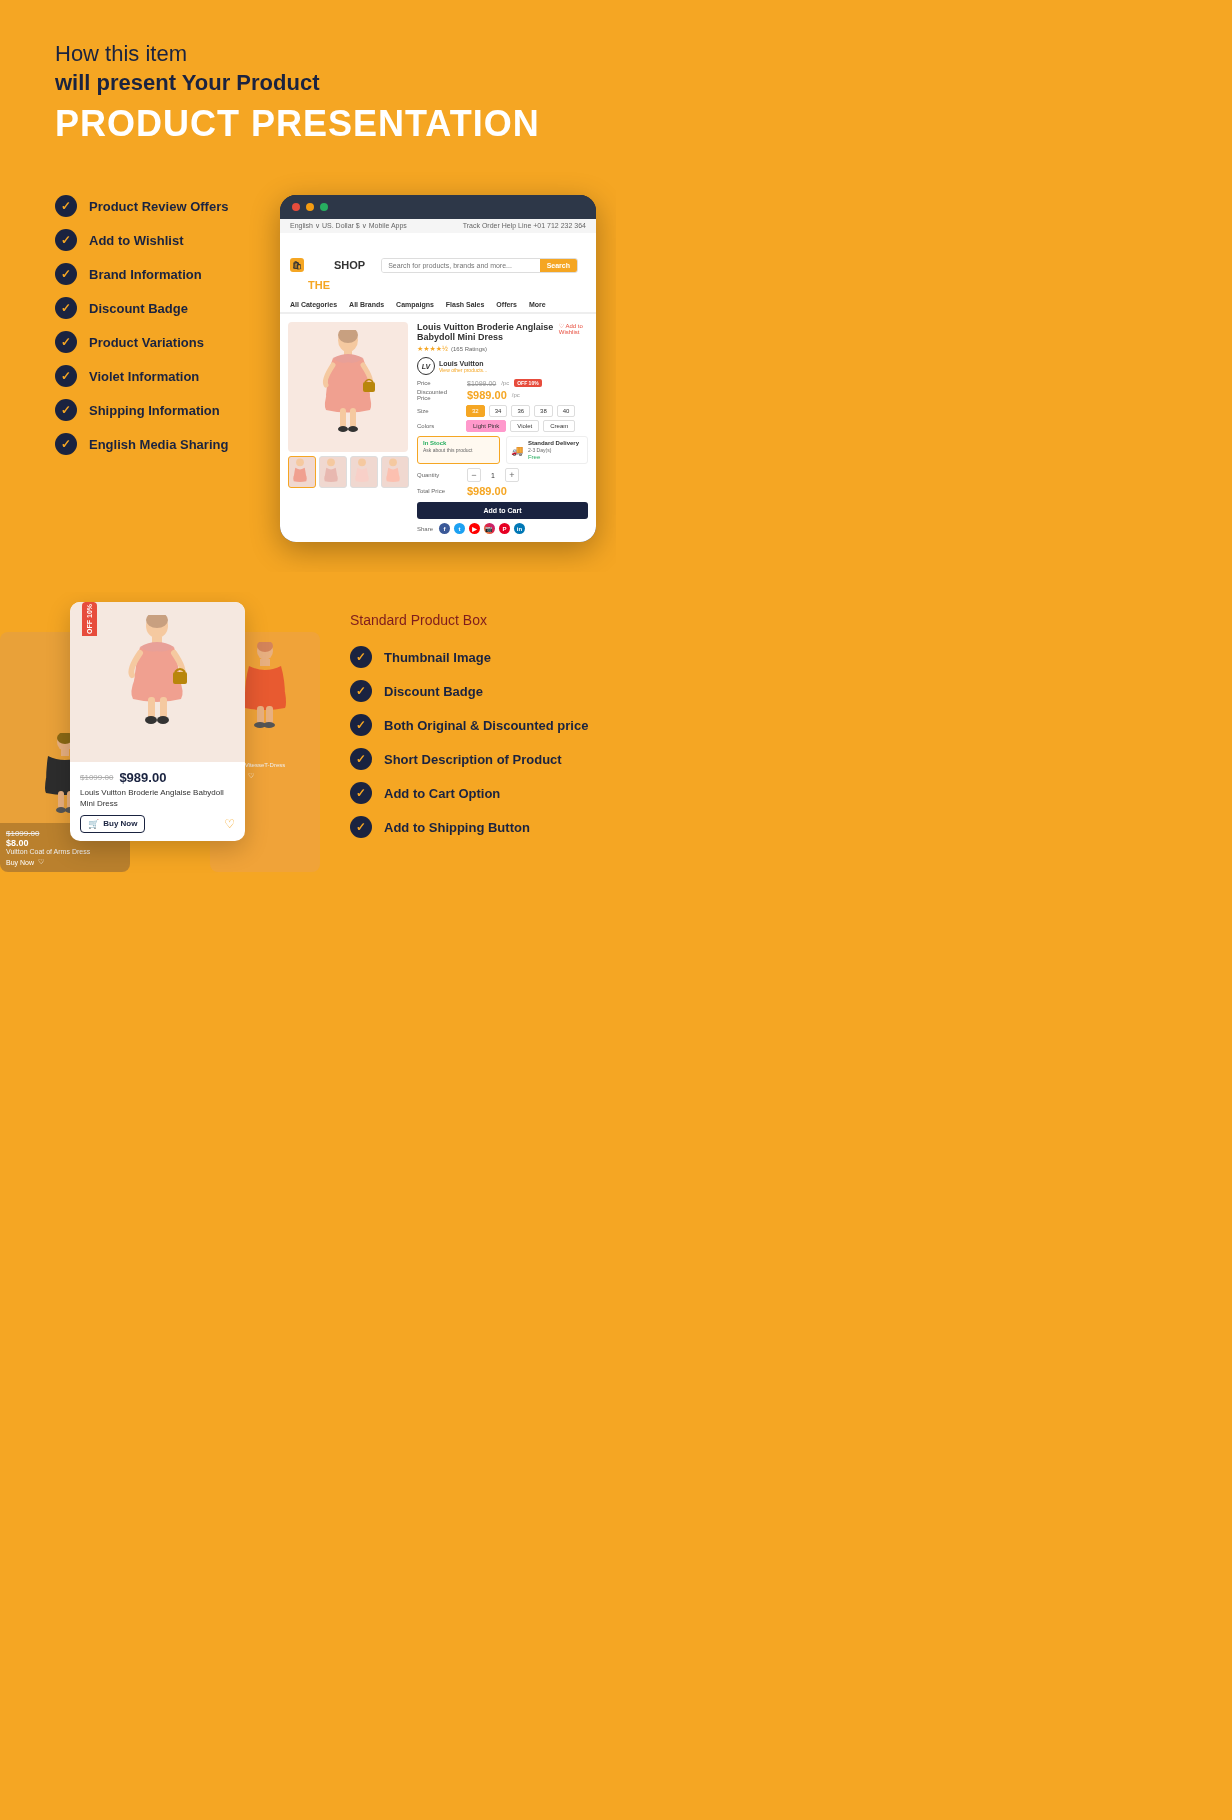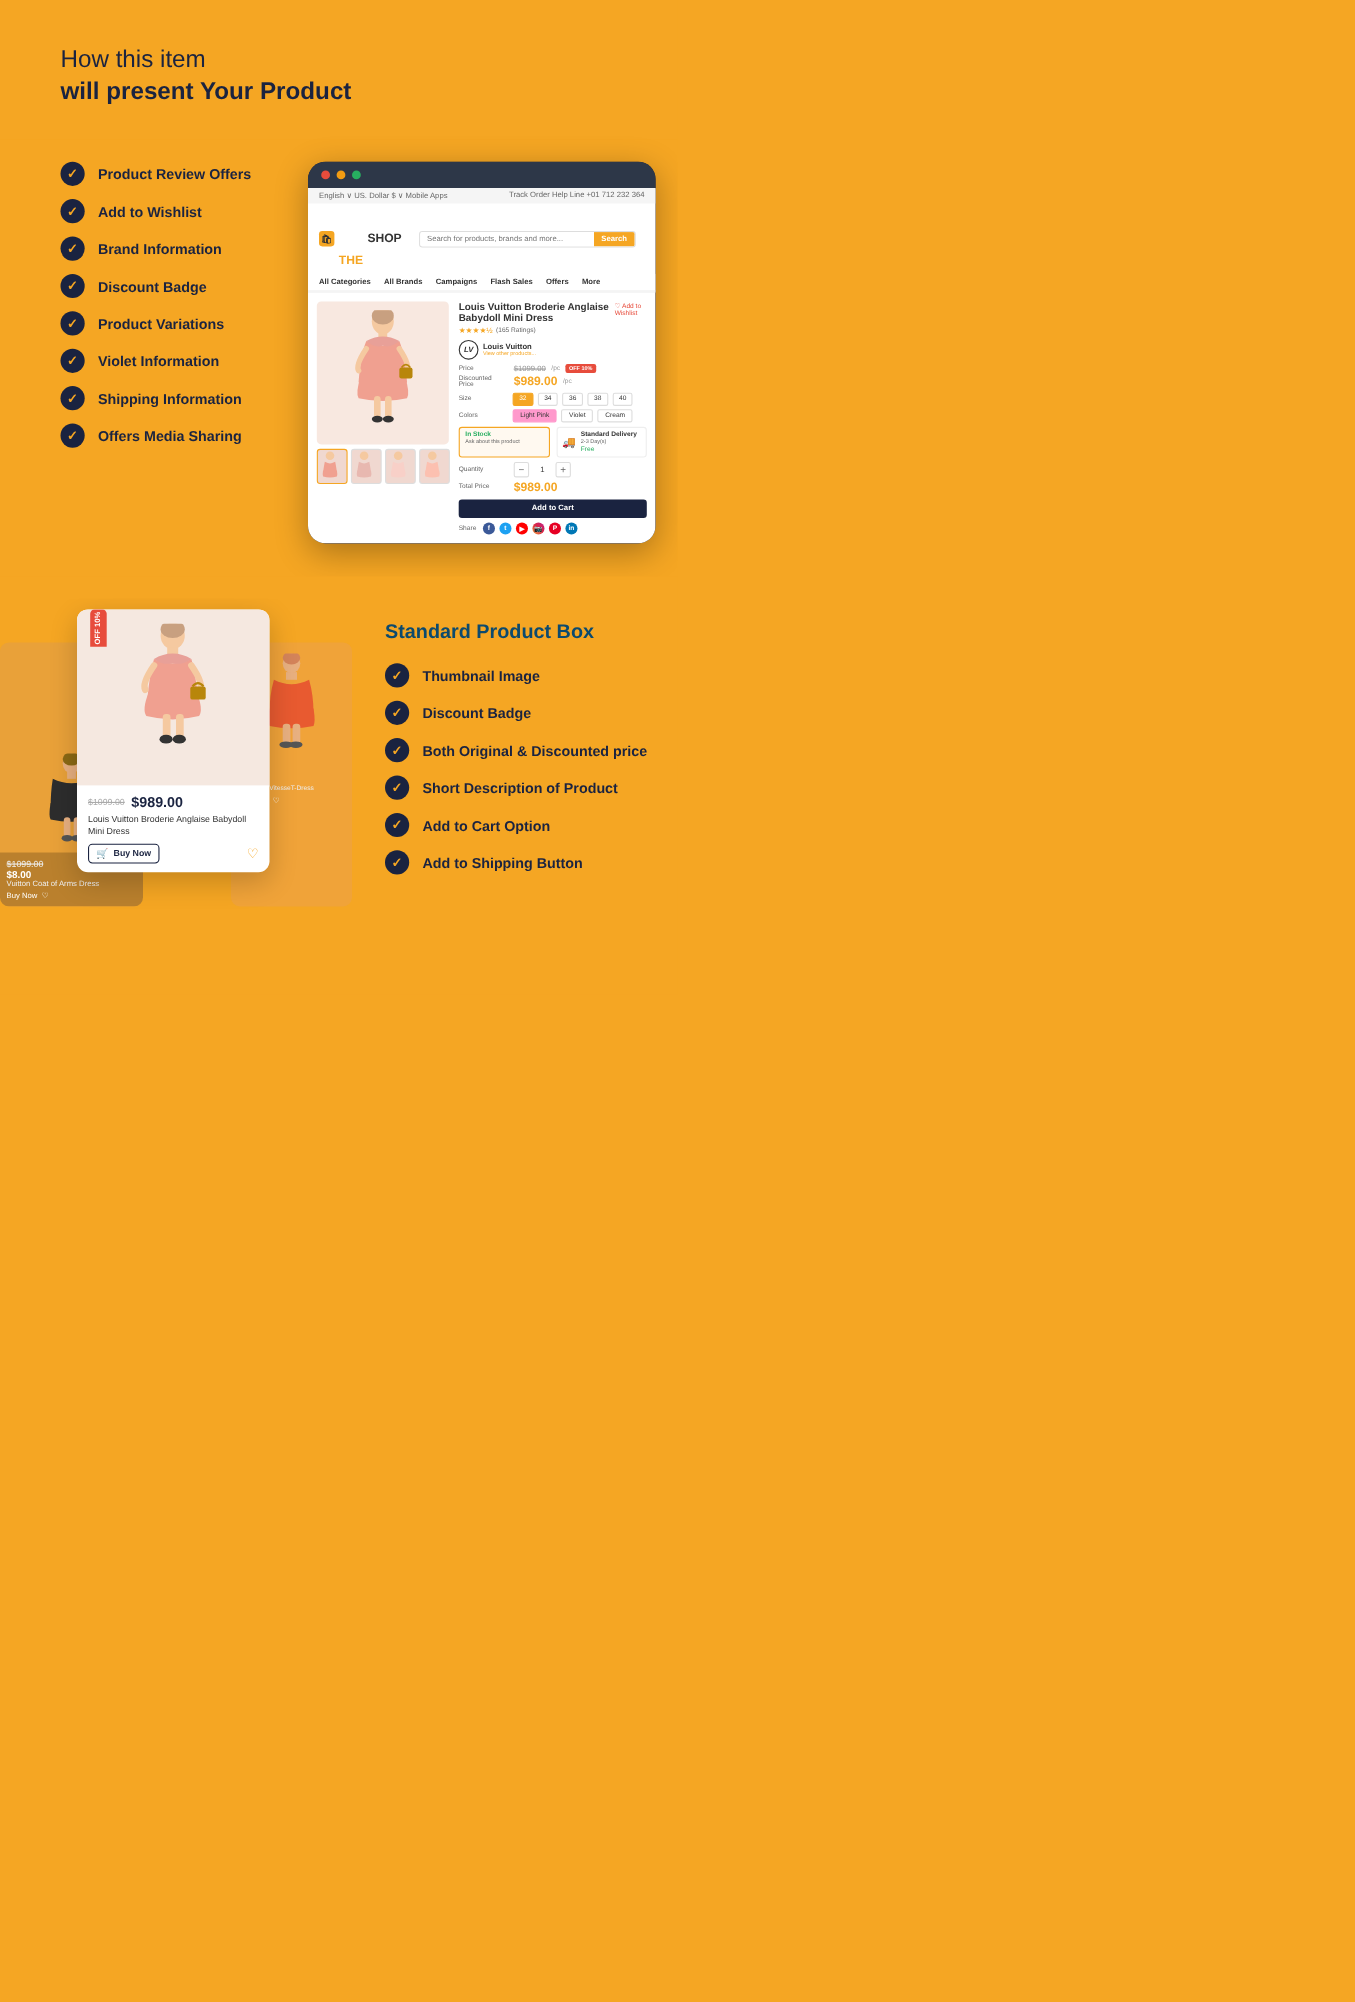--- a/index.html
+++ b/index.html
@@ -562,23 +562,23 @@
     }
     .cart-icon { font-size: 9px; }
     .heart-icon { font-size: 12px; color: #F5A623; }
 
     
     .features-right {
       flex: 1;
       padding: 20px 20px 0 30px;
     }
     .features-right h3 {
-      font-size: 18px;
-      font-weight: 700;
-      color: #0c4a6e;
+      font-size: 14px;
+      font-weight: 400;
+      color: #7f1d1d;
       margin-bottom: 18px;
     }
 
     
     .dress-figure {
       width: 80px;
       height: 115px;
     }
     .thumb-figure {
       width: 22px;
@@ -596,20 +596,21 @@
     }
   </style>
 </head>
 <body>
 
 <div class="hero">
   <p class="hero-subtitle">
     <span>How this item</span><br>
     <strong>will present Your Product</strong>
   </p>
+  <h1 class="hero-title">PRODUCT PRESENTATION</h1>
 </div>
 
 <div class="product-section">
 
   <div class="features-left">
 
     <div class="feature-item">
       <div class="check-icon"></div>
       <span>Product Review Offers</span>
     </div>
@@ -632,21 +633,21 @@
     <div class="feature-item">
       <div class="check-icon"></div>
       <span>Violet Information</span>
     </div>
     <div class="feature-item">
       <div class="check-icon"></div>
       <span>Shipping Information</span>
     </div>
     <div class="feature-item">
       <div class="check-icon"></div>
-      <span>Offers Media Sharing</span>
+      <span>English Media Sharing</span>
     </div>
   </div>
 
   <div class="browser-mockup">
     <div class="browser-chrome">
       <div class="browser-dot" style="background:#e74c3c;"></div>
       <div class="browser-dot" style="background:#f39c12;"></div>
       <div class="browser-dot" style="background:#27ae60;"></div>
     </div>
     <div class="browser-content">

